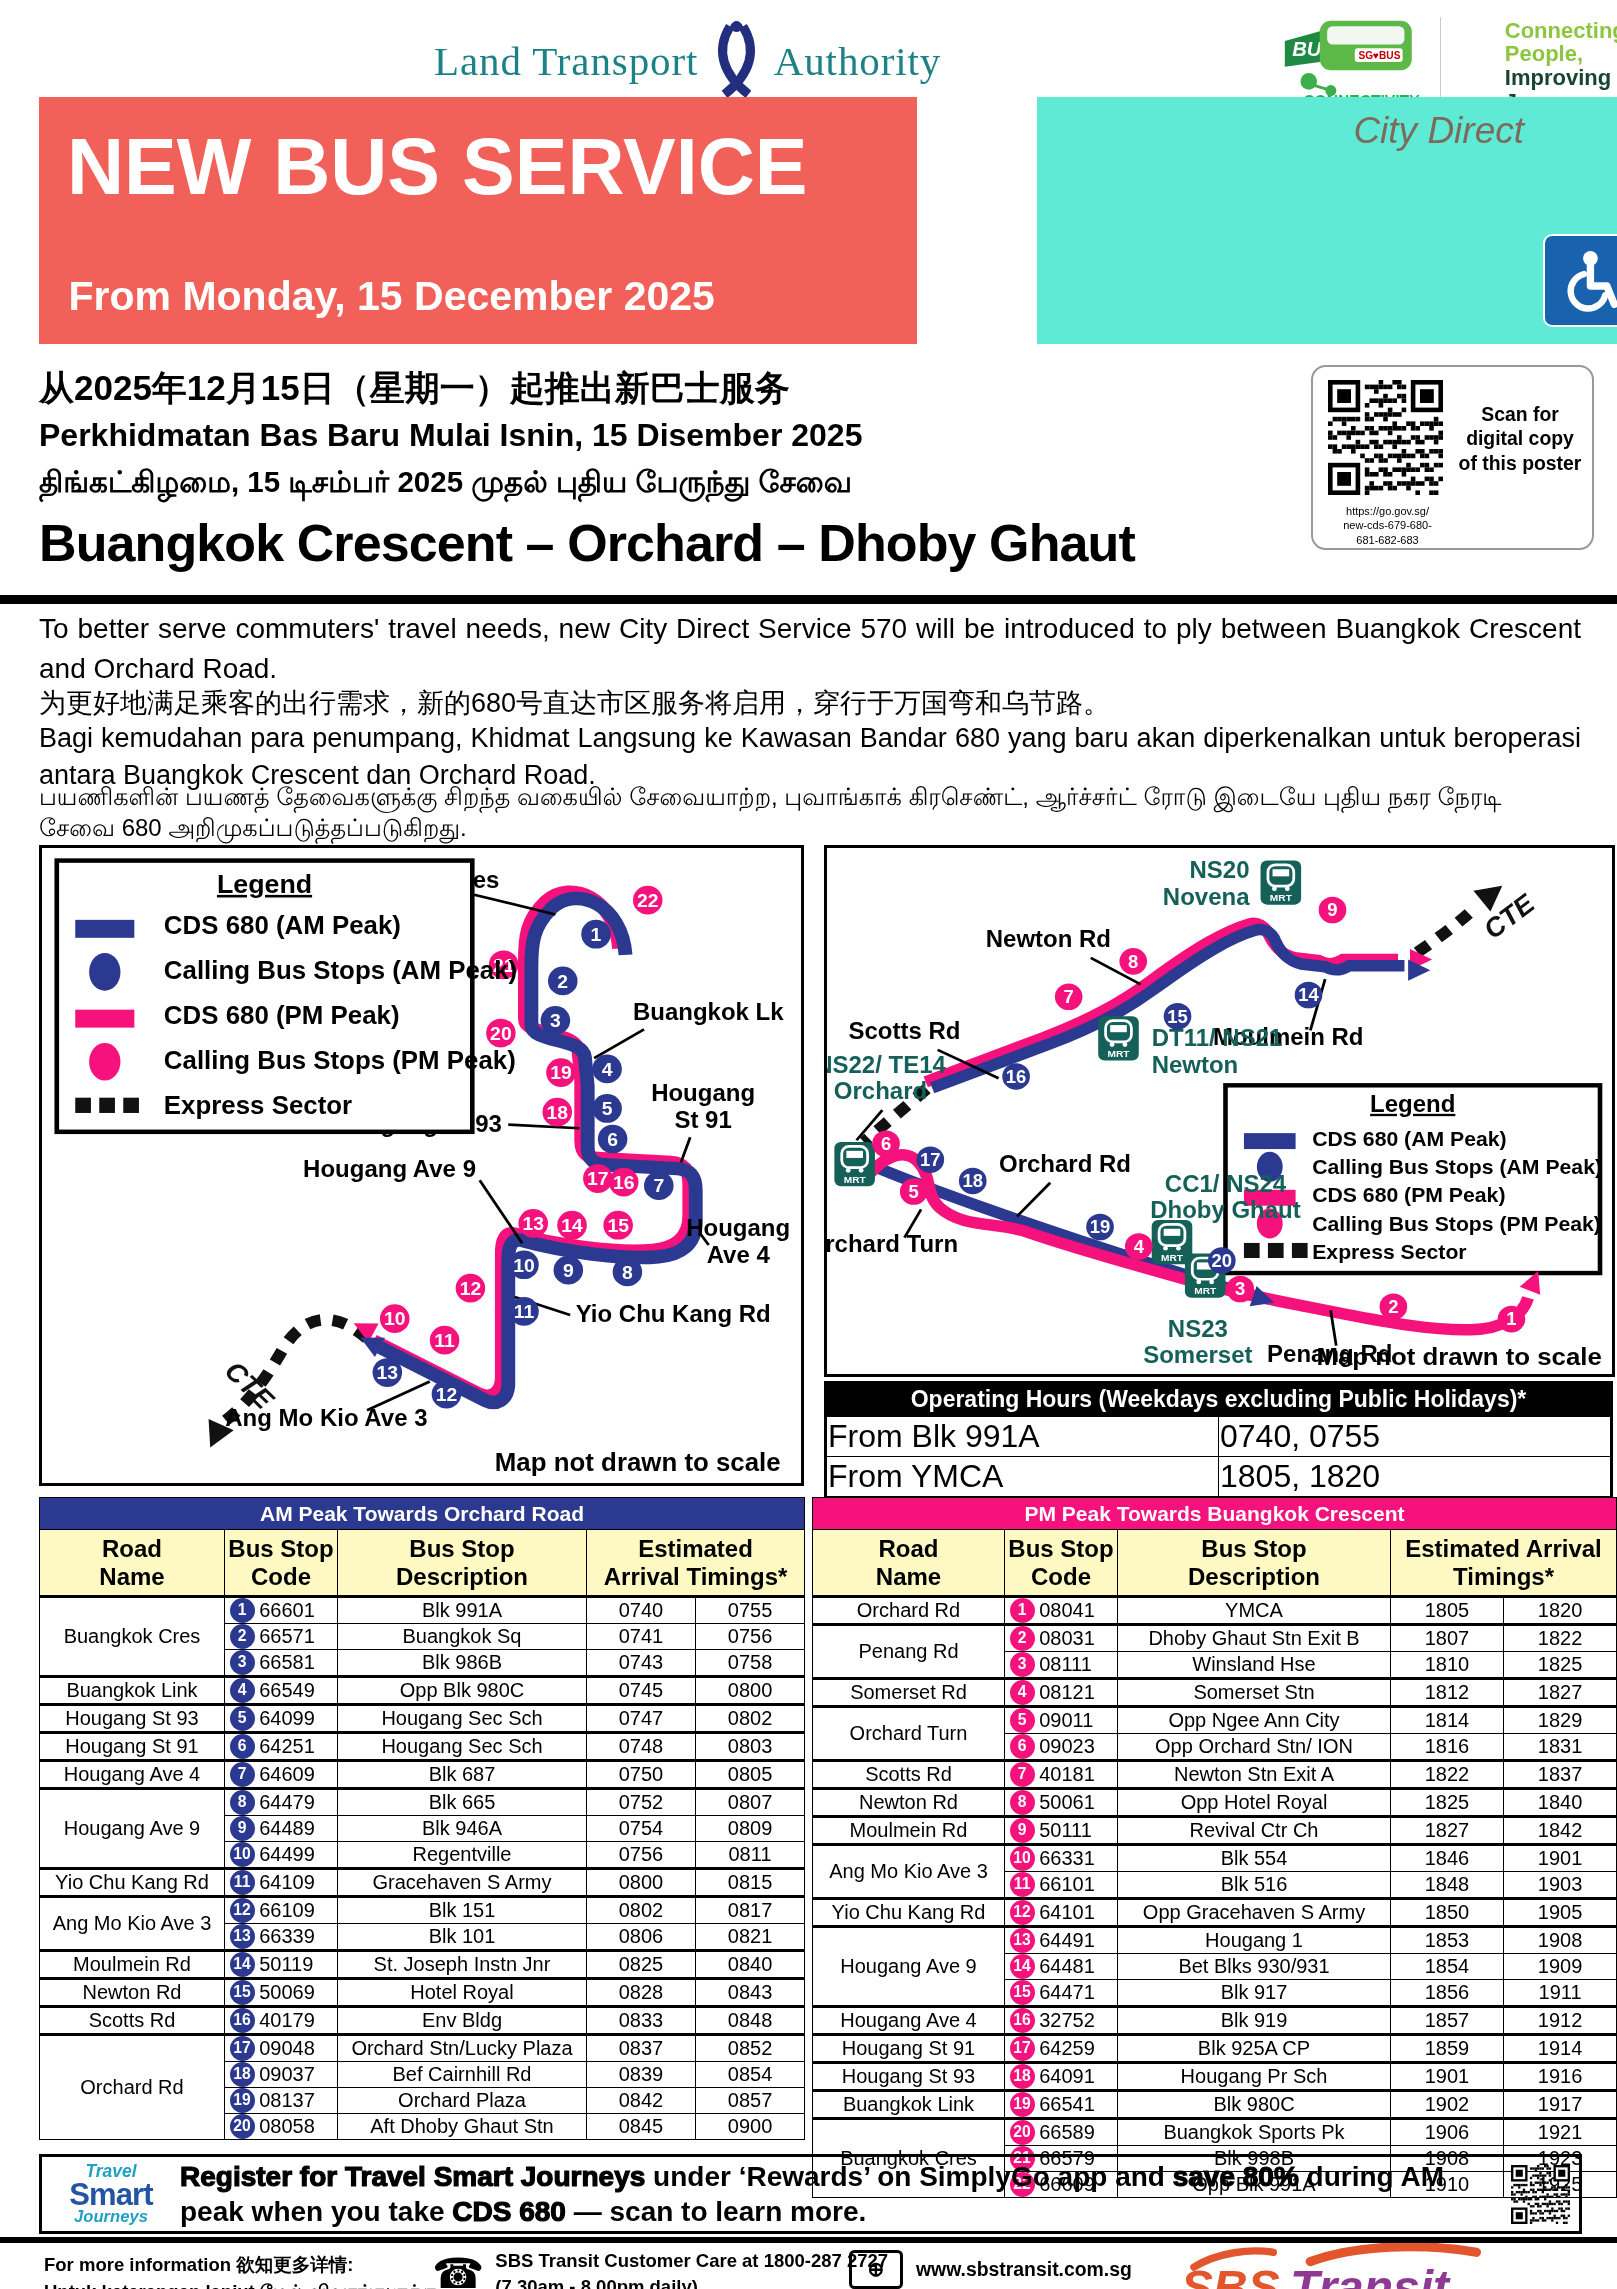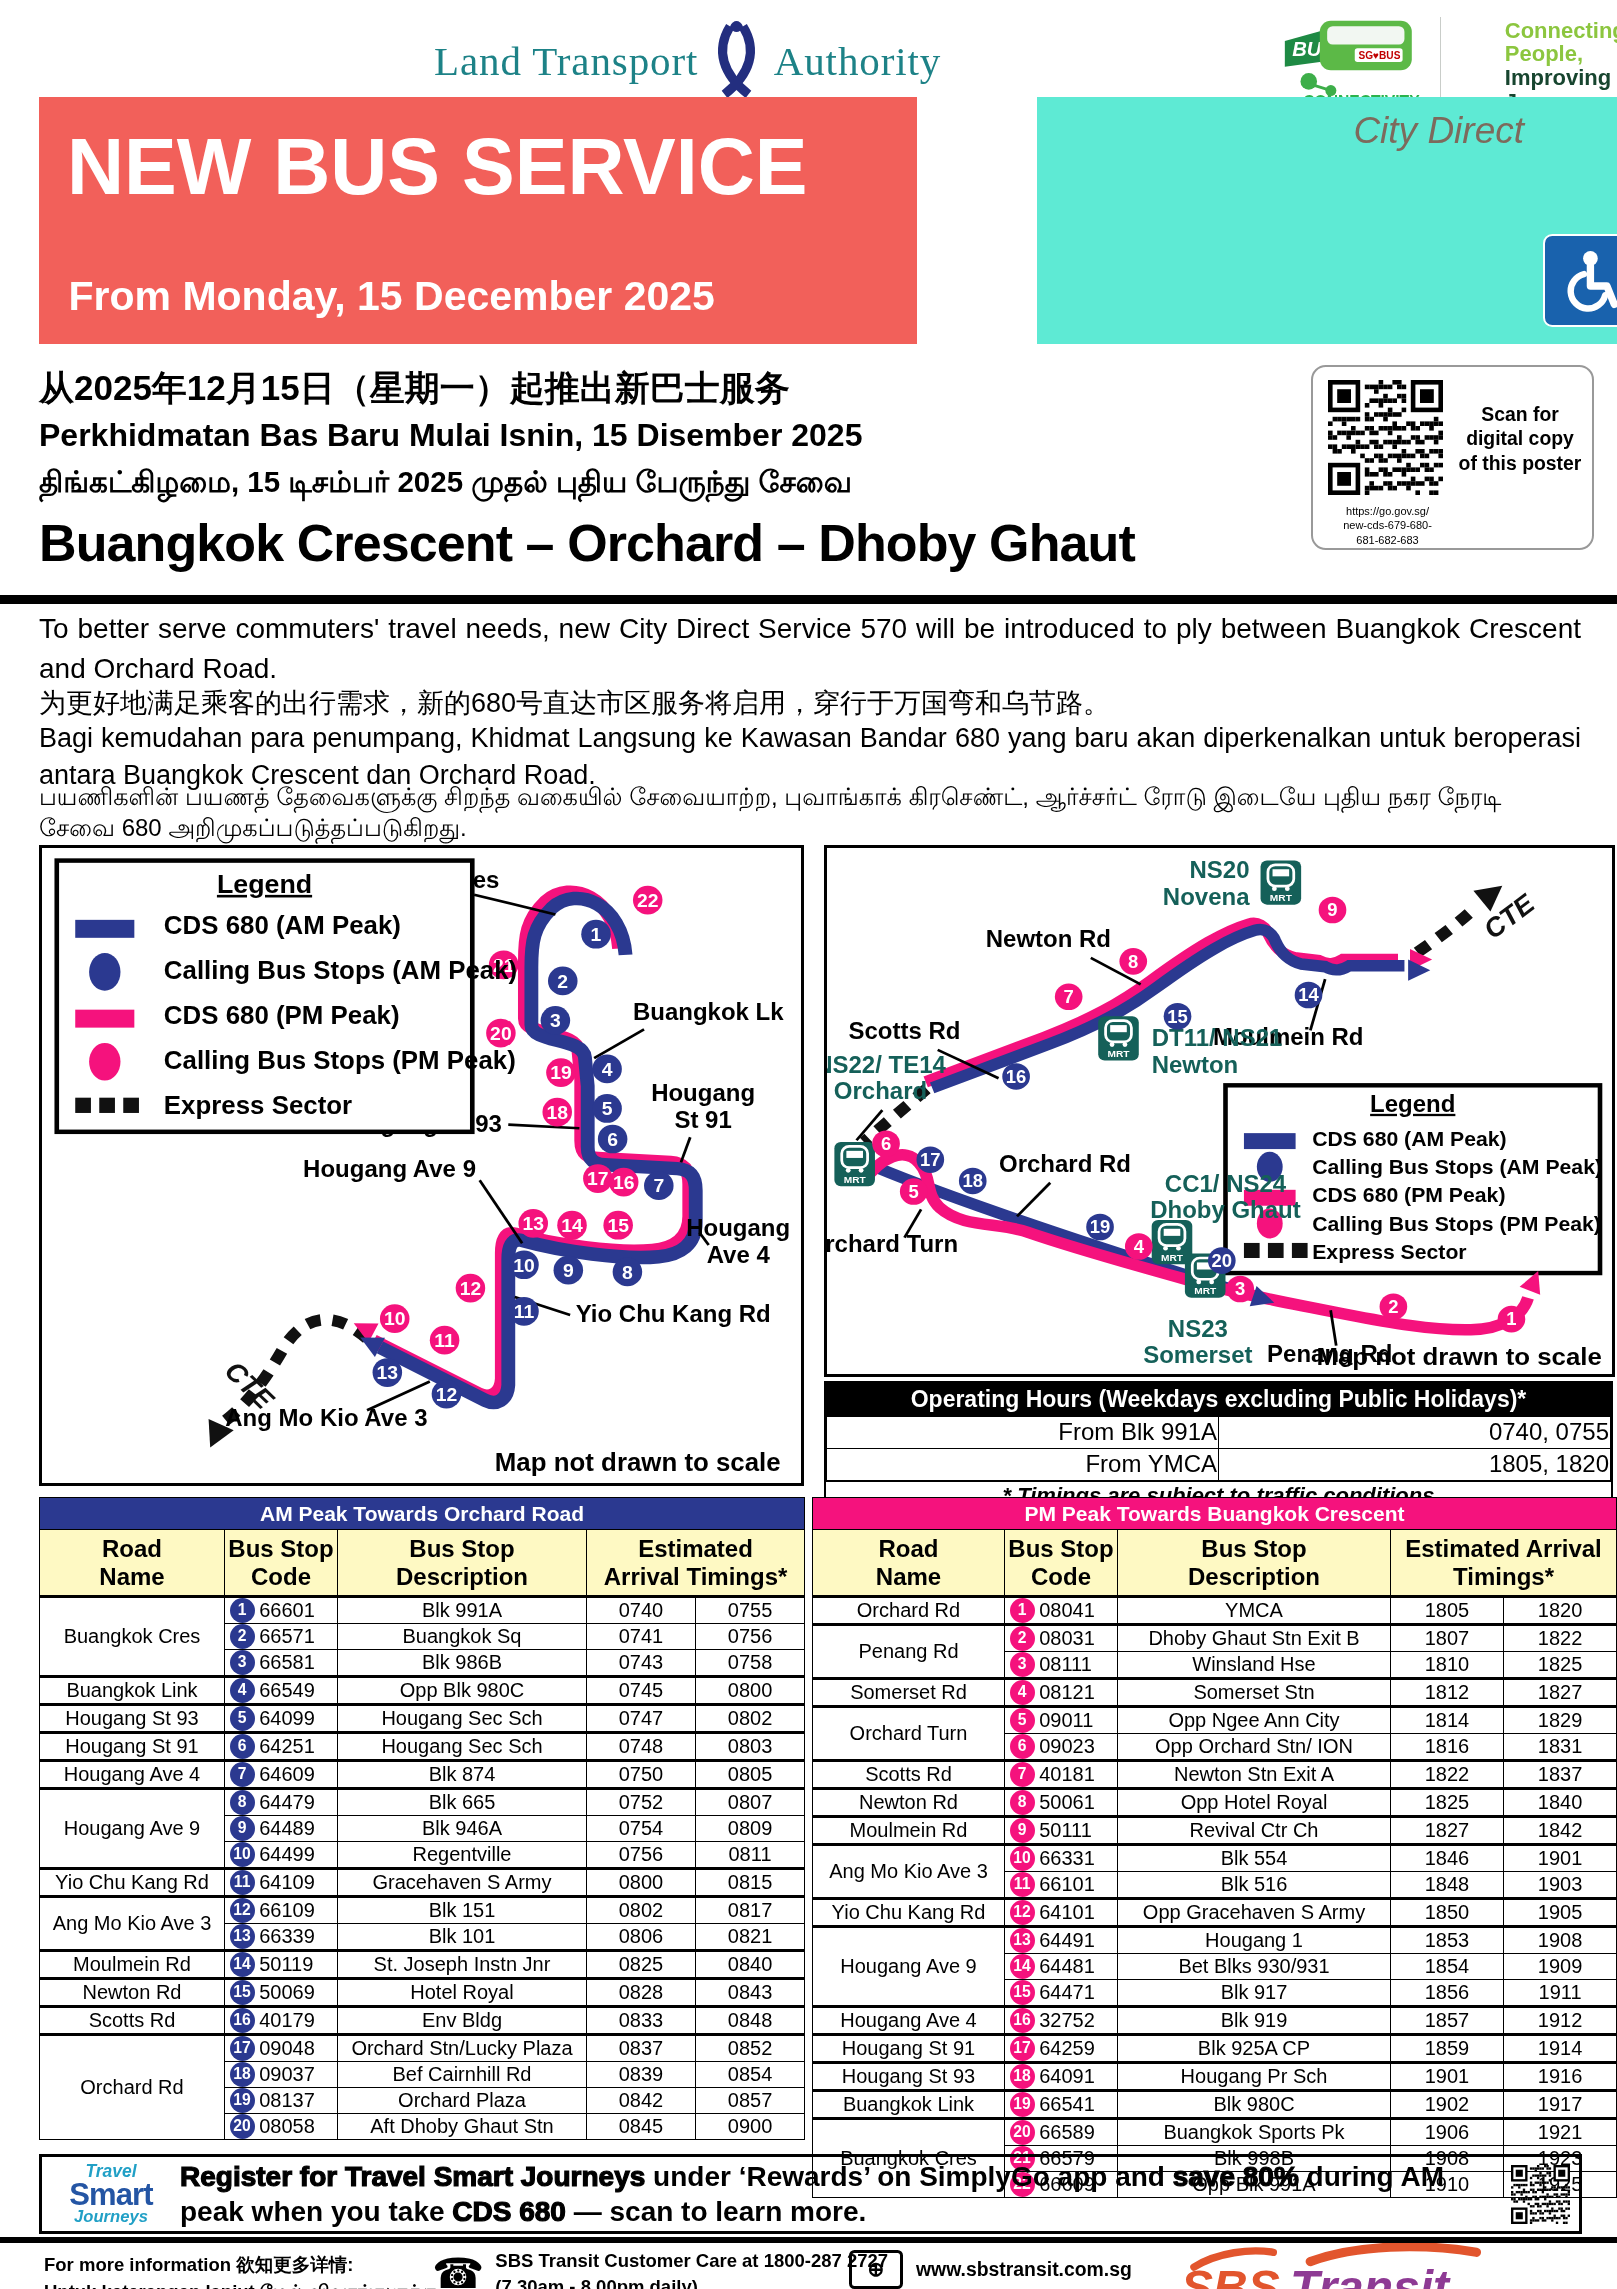--- a/index.html
+++ b/index.html
@@ -58,21 +58,21 @@
   text.map-note{font-size:28px;font-weight:700;fill:#000;}
   text.stop-num{font-weight:700;fill:#fff;text-anchor:middle;}
   text.legend-title{font-weight:700;text-anchor:middle;text-decoration:underline;}
   text.legend-item{font-weight:700;}
   text.mrt-txt{font-weight:700;fill:#fff;text-anchor:middle;}
 
   
   .oh{position:absolute;left:824px;top:1381px;width:785px;border:2.8px solid #000;}
   .oh-title{background:#000;color:#fff;font-weight:700;font-size:23px;text-align:center;padding:2.8px 0;}
   .oh table{border-collapse:collapse;width:100%;}
-  .oh td{border:1.8px solid #000;text-align:right;font-size:24px;height:29px;}
+  .oh td{border:1.8px solid #000;text-align:left;font-size:32px;height:29px;}
   .oh td.l{width:50%;}
   .oh-foot{font-size:22px;font-style:italic;font-weight:700;text-align:center;border-top:1.8px solid #000;padding:1.8px 0;}
 
   
   .stop-table{position:absolute;border-collapse:collapse;table-layout:fixed;}
   .stop-table th,.stop-table td{border:1.8px solid #000;}
   .stop-table thead th.title{color:#fff;font-size:21px;font-weight:700;padding:3.7px 0;}
   #am-table{left:39px;top:1497px;width:764px;}
   #pm-table{left:812px;top:1497px;width:803px;}
   #am-table thead th.title{background:#2B3990;}
@@ -817,21 +817,21 @@
           <td>0803</td>
         </tr>
         <tr class="gstart">
           <td rowspan="1">Hougang Ave 4</td>
           <td class="code">
             <span class="code-wrap">
               <span class="badge">7</span>
               <span>64609</span>
             </span>
           </td>
-          <td>Blk 874</td>
+          <td>Blk 687</td>
           <td>0750</td>
           <td>0805</td>
         </tr>
         <tr class="gstart">
           <td rowspan="3">Hougang Ave 9</td>
           <td class="code">
             <span class="code-wrap">
               <span class="badge">8</span>
               <span>64479</span>
             </span>

